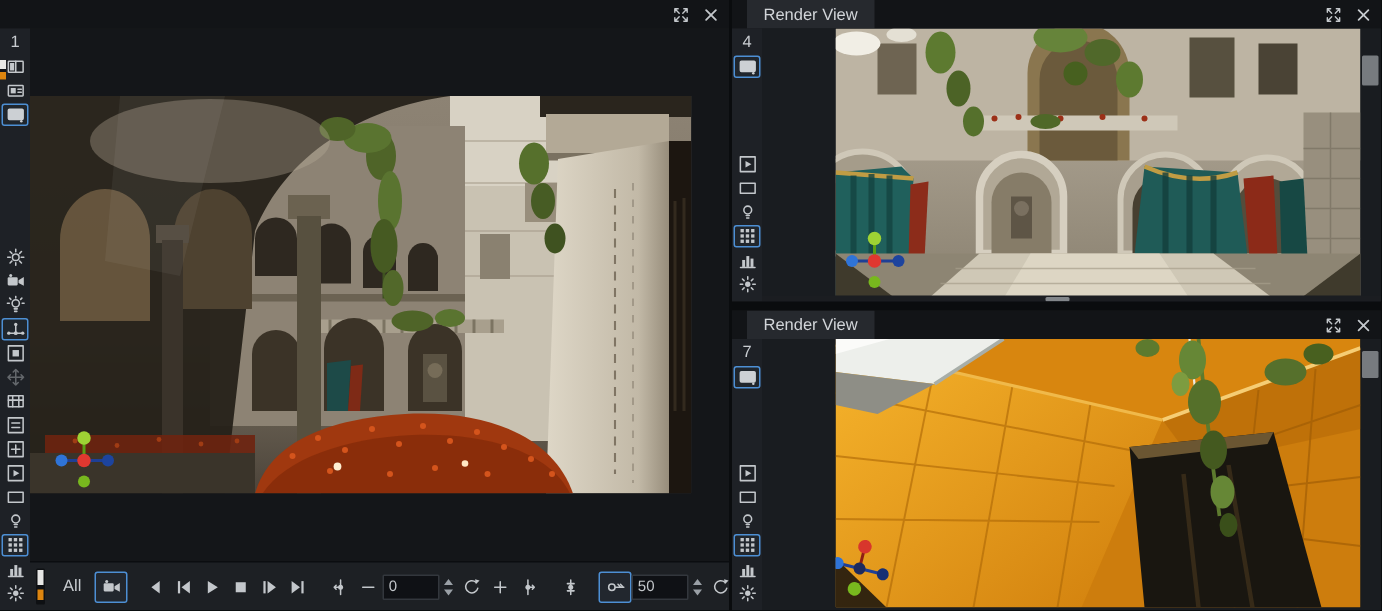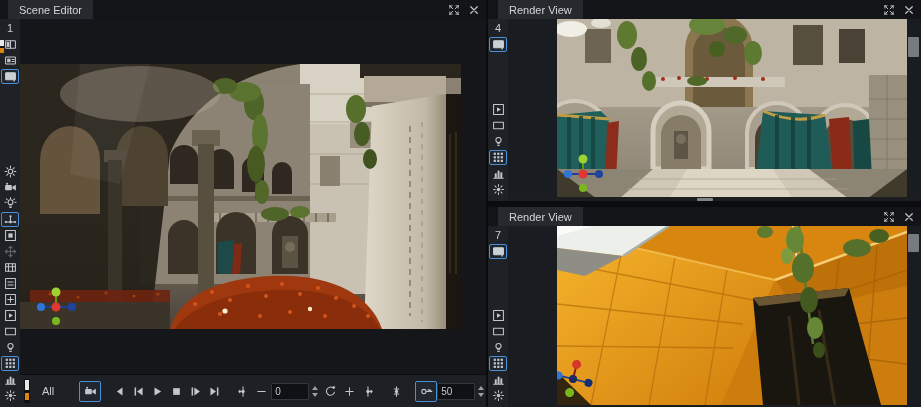--- a/index.html
+++ b/index.html
@@ -48,38 +48,37 @@
 
   .vscroll{position:absolute;right:1px;top:0;width:12px;height:100%;}
   .vthumb{position:absolute;left:0;width:11px;border-radius:1px;background:#82868a;opacity:.9;}
   .hscroll{position:absolute;left:0;bottom:0;height:4px;width:100%;background:#1b1d21;}
   .hthumb{position:absolute;top:0.5px;height:3px;width:16px;background:#82868a;border-radius:1px;}
 
   .transport{flex:0 0 32px;height:32px;background:#1d2024;border-top:1px solid #0b0d10;display:flex;align-items:center;padding:0 3px;}
   .tr-btn{width:19px;height:19px;display:flex;align-items:center;justify-content:center;border:1px solid transparent;border-radius:2px;box-sizing:border-box;flex:0 0 auto;}
   .tr-btn.selected{border-color:#4d8fd4;background:#22272e;width:22px;height:21px;}
   .tr-btn svg{width:13px;height:13px;display:block;}
-  .tr-label{font-size:11px;color:#c9cdd1;margin:0 16px;}
+  .tr-label{font-size:11px;color:#c9cdd1;margin:0 0;}
   .tr-input{width:30px;height:15px;background:#0f1115;border:1px solid #33373d;color:#c3c7cb;font-size:10px;font-family:"Liberation Sans",sans-serif;padding:0 3px;border-radius:1px;box-sizing:content-box;}
   .spinner{display:flex;flex-direction:column;gap:3px;margin:0 3px;flex:0 0 auto;}
   .spinner .up{width:0;height:0;border-left:3.5px solid transparent;border-right:3.5px solid transparent;border-bottom:4px solid #9aa0a6;}
   .spinner .down{width:0;height:0;border-left:3.5px solid transparent;border-right:3.5px solid transparent;border-top:4px solid #9aa0a6;}
   .gap{margin-left:9px;}
   .vslider{width:6px;height:24px;position:relative;background:#0e1013;border-radius:1px;margin:0 3px 0 1px;flex:0 0 auto;}
   .vslider .vs-top{position:absolute;top:1px;left:1px;right:1px;height:10px;background:#e6e6e4;}
   .vslider .vs-bot{position:absolute;bottom:3px;left:1px;right:1px;height:7px;background:#dd850f;}
 </style>
 </head>
 <body>
 
 <div class="app">
 
   <section class="panel se">
     <div class="tabbar">
-      <div class="tab">Scene Editor</div>
       <div class="winbtns">
           <span class="wbtn">
             <svg viewBox="0 0 14 14" fill="none" stroke="#c3c7cb" stroke-width="1.1" stroke-linecap="round" stroke-linejoin="round">
               <path d="M5.6 5.6L2.2 2.2M2.2 2.2v2.6M2.2 2.2h2.6M8.4 5.6l3.4-3.4M11.8 2.2h-2.6M11.8 2.2v2.6M5.6 8.4l-3.4 3.4M2.2 11.8v-2.6M2.2 11.8h2.6M8.4 8.4l3.4 3.4M11.8 11.8h-2.6M11.8 11.8v-2.6"></path>
             </svg>
           </span>
           <span class="wbtn">
             <svg viewBox="0 0 14 14" fill="none" stroke="#c3c7cb" stroke-width="1.1" stroke-linecap="round" stroke-linejoin="round">
               <path d="M3.2 3.2l7.6 7.6M10.8 3.2l-7.6 7.6" stroke-width="1.4"></path>
             </svg>

